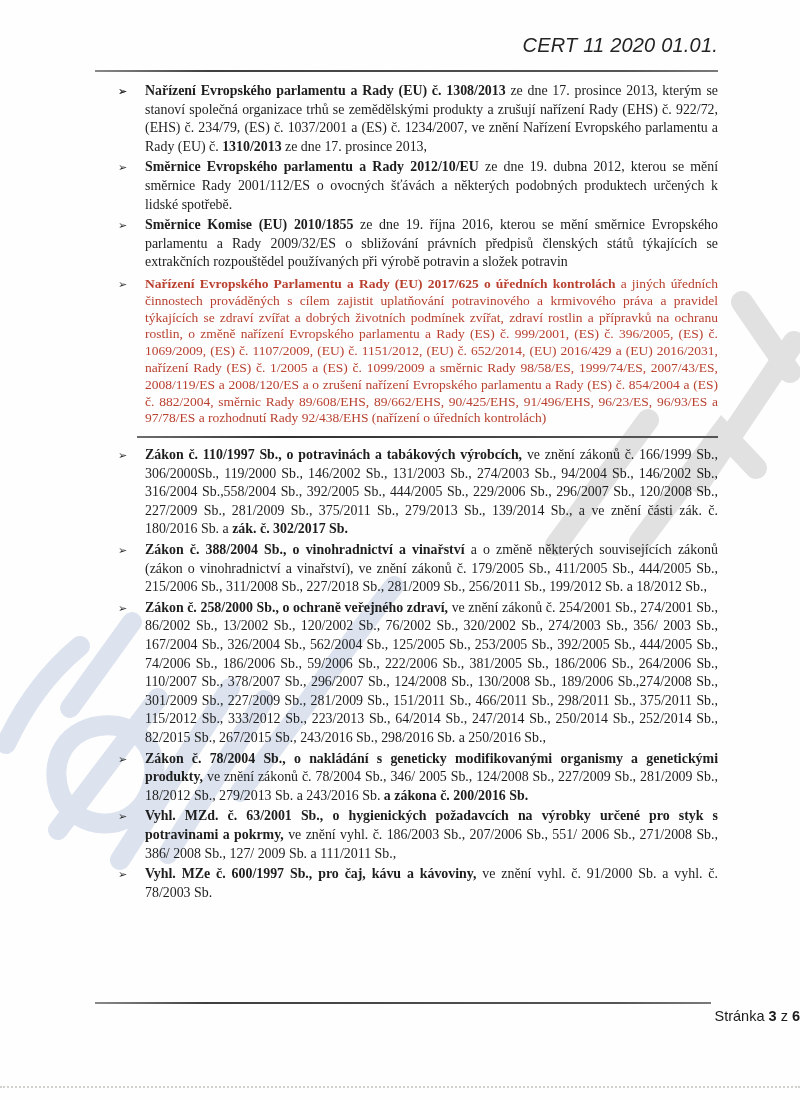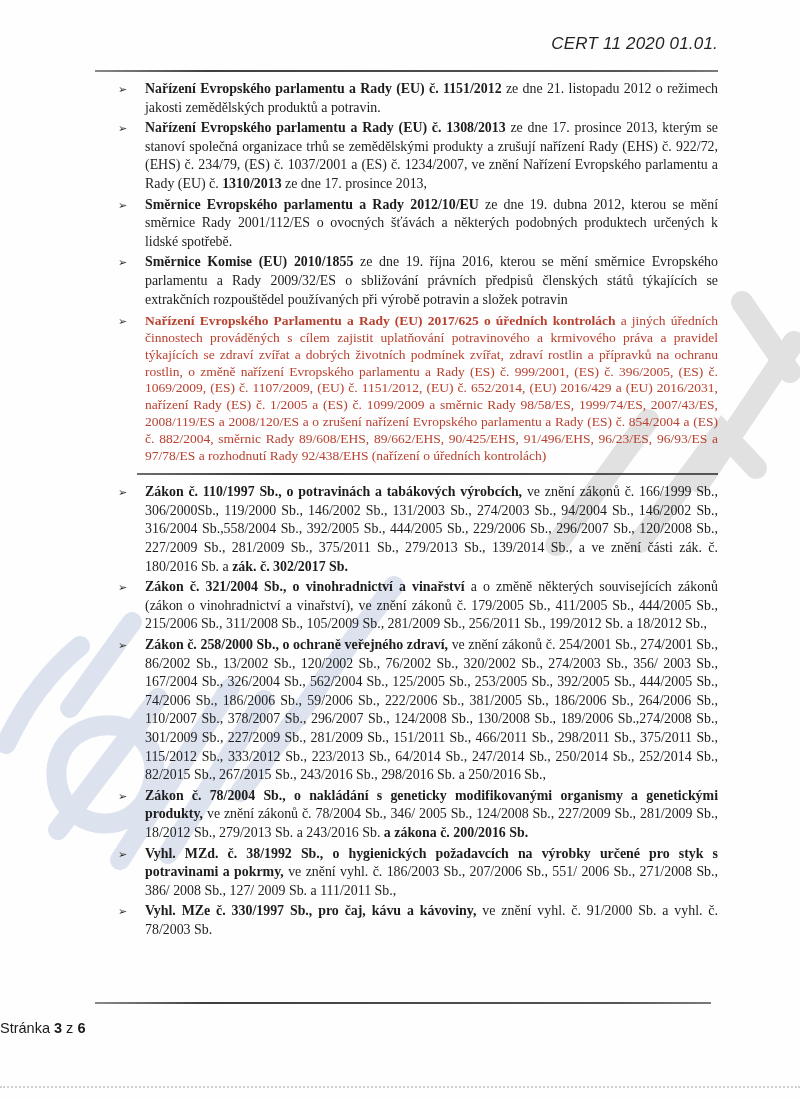--- a/index.html
+++ b/index.html
@@ -17,21 +17,21 @@
     overflow: hidden;
   }
   .watermark {
     position: absolute; left: 0; top: 0;
     z-index: 0; pointer-events: none;
   }
   .header-code {
     position: absolute; top: 34px; right: 82px; z-index: 2;
     font-family: "Liberation Sans", sans-serif;
     font-style: italic;
-    font-size: 17px;
+    font-size: 20px;
     color: #242424;
     letter-spacing: 0.2px;
   }
   .rule {
     position: absolute; z-index: 2; height: 2px;
     background: linear-gradient(90deg, #8a8a8a, #3f3f3f 18%, #565656 85%, #7a7a7a);
   }
   .top-rule { left: 95px; top: 70px; width: 623px; }
   .footer-rule { left: 95px; top: 1002px; width: 616px; }
   .content {
@@ -60,25 +60,24 @@
     margin-top: 4px;
   }
   .item.red .bullet { color: #333; }
   .section-divider {
     height: 2px;
     margin: 9px 0 8px 42px;
     background: linear-gradient(90deg, #6e6e6e, #303030 25%, #555555 90%);
   }
   .footer {
     position: absolute; top: 1008px; left: 0; width: 100%; z-index: 2;
-    text-align: left;
+    text-align: right;
     font-family: "Liberation Sans", sans-serif;
     font-size: 14.5px;
     color: #1b1b1b;
-    margin-top: 12px;
   }
   .footer b { font-weight: 700; }
   .scan-edge {
     position: absolute; left: 0; top: 1086px; width: 100%; z-index: 2;
     border-top: 2px dotted #c9c9c4;
     opacity: 0.85;
   }
 </style>
 </head>
 <body>
@@ -108,21 +107,20 @@
   </svg>
 
   <div class="header-code">CERT 11 2020 01.01.</div>
 
   <div class="rule top-rule"></div>
 
   <div class="content">
     <div class="list">
         <div class="item">
     <span class="bullet">➢</span>
-    <span class="runs"><b>Nařízení Evropského parlamentu a Rady (EU) č. 1151/2012</b><span> ze dne 21. listopadu 2012 o režimech jakosti zemědělských produktů a potravin.</span></span>
   </div>
         <div class="item">
     <span class="bullet">➢</span>
     <span class="runs"><b>Nařízení Evropského parlamentu a Rady (EU) č. 1308/2013</b><span> ze dne 17. prosince 2013, kterým se stanoví společná organizace trhů se zemědělskými produkty a zrušují nařízení Rady (EHS) č. 922/72, (EHS) č. 234/79, (ES) č. 1037/2001 a (ES) č. 1234/2007, ve znění Nařízení Evropského parlamentu a Rady (EU) č. </span><b>1310/2013</b><span> ze dne 17. prosince 2013,</span></span>
   </div>
         <div class="item">
     <span class="bullet">➢</span>
     <span class="runs"><b>Směrnice Evropského parlamentu a Rady 2012/10/EU</b><span> ze dne 19. dubna 2012, kterou se mění směrnice Rady 2001/112/ES o ovocných šťávách a některých podobných produktech určených k lidské spotřebě.</span></span>
   </div>
         <div class="item">
@@ -135,37 +133,37 @@
   </div>
       </div>
     <div class="section-divider"></div>
     <div class="list">
         <div class="item">
     <span class="bullet">➢</span>
     <span class="runs"><b>Zákon č. 110/1997 Sb., o potravinách a tabákových výrobcích,</b><span> ve znění zákonů č. 166/1999 Sb., 306/2000Sb., 119/2000 Sb., 146/2002 Sb., 131/2003 Sb., 274/2003 Sb., 94/2004 Sb., 146/2002 Sb., 316/2004 Sb.,558/2004 Sb., 392/2005 Sb., 444/2005 Sb., 229/2006 Sb., 296/2007 Sb., 120/2008 Sb., 227/2009 Sb., 281/2009 Sb., 375/2011 Sb., 279/2013 Sb., 139/2014 Sb., a ve znění části zák. č. 180/2016 Sb. a </span><b>zák. č. 302/2017 Sb.</b></span>
   </div>
         <div class="item">
     <span class="bullet">➢</span>
-    <span class="runs"><b>Zákon č. 321/2004 Sb., o vinohradnictví a vinařství</b><span> a o změně některých souvisejících zákonů (zákon o vinohradnictví a vinařství), ve znění zákonů č. 179/2005 Sb., 411/2005 Sb., 444/2005 Sb., 215/2006 Sb., 311/2008 Sb., 105/2009 Sb., 281/2009 Sb., 256/2011 Sb., 199/2012 Sb. a 18/2012 Sb.,</span></span>
+    <span class="runs"><b>Zákon č. 388/2004 Sb., o vinohradnictví a vinařství</b><span> a o změně některých souvisejících zákonů (zákon o vinohradnictví a vinařství), ve znění zákonů č. 179/2005 Sb., 411/2005 Sb., 444/2005 Sb., 215/2006 Sb., 311/2008 Sb., 227/2018 Sb., 281/2009 Sb., 256/2011 Sb., 199/2012 Sb. a 18/2012 Sb.,</span></span>
   </div>
         <div class="item">
     <span class="bullet">➢</span>
     <span class="runs"><b>Zákon č. 258/2000 Sb., o ochraně veřejného zdraví,</b><span> ve znění zákonů č. 254/2001 Sb., 274/2001 Sb., 86/2002 Sb., 13/2002 Sb., 120/2002 Sb., 76/2002 Sb., 320/2002 Sb., 274/2003 Sb., 356/ 2003 Sb., 167/2004 Sb., 326/2004 Sb., 562/2004 Sb., 125/2005 Sb., 253/2005 Sb., 392/2005 Sb., 444/2005 Sb., 74/2006 Sb., 186/2006 Sb., 59/2006 Sb., 222/2006 Sb., 381/2005 Sb., 186/2006 Sb., 264/2006 Sb., 110/2007 Sb., 378/2007 Sb., 296/2007 Sb., 124/2008 Sb., 130/2008 Sb., 189/2006 Sb.,274/2008 Sb., 301/2009 Sb., 227/2009 Sb., 281/2009 Sb., 151/2011 Sb., 466/2011 Sb., 298/2011 Sb., 375/2011 Sb., 115/2012 Sb., 333/2012 Sb., 223/2013 Sb., 64/2014 Sb., 247/2014 Sb., 250/2014 Sb., 252/2014 Sb., 82/2015 Sb., 267/2015 Sb., 243/2016 Sb., 298/2016 Sb. a 250/2016 Sb.,</span></span>
   </div>
         <div class="item">
     <span class="bullet">➢</span>
     <span class="runs"><b>Zákon č. 78/2004 Sb., o nakládání s geneticky modifikovanými organismy a genetickými produkty,</b><span> ve znění zákonů č. 78/2004 Sb., 346/ 2005 Sb., 124/2008 Sb., 227/2009 Sb., 281/2009 Sb., 18/2012 Sb., 279/2013 Sb. a 243/2016 Sb.</span><b> a zákona č. 200/2016 Sb.</b></span>
   </div>
         <div class="item">
     <span class="bullet">➢</span>
-    <span class="runs"><b>Vyhl. MZd. č. 38/1992 Sb., o hygienických požadavcích na výrobky určené pro styk s potravinami a pokrmy,</b><span> ve znění vyhl. č. 186/2003 Sb., 207/2006 Sb., 551/ 2006 Sb., 271/2008 Sb., 386/ 2008 Sb., 127/ 2009 Sb. a 111/2011 Sb.,</span></span>
+    <span class="runs"><b>Vyhl. MZd. č. 63/2001 Sb., o hygienických požadavcích na výrobky určené pro styk s potravinami a pokrmy,</b><span> ve znění vyhl. č. 186/2003 Sb., 207/2006 Sb., 551/ 2006 Sb., 271/2008 Sb., 386/ 2008 Sb., 127/ 2009 Sb. a 111/2011 Sb.,</span></span>
   </div>
         <div class="item">
     <span class="bullet">➢</span>
-    <span class="runs"><b>Vyhl. MZe č. 330/1997 Sb., pro čaj, kávu a kávoviny,</b><span> ve znění vyhl. č. 91/2000 Sb. a vyhl. č. 78/2003 Sb.</span></span>
+    <span class="runs"><b>Vyhl. MZe č. 600/1997 Sb., pro čaj, kávu a kávoviny,</b><span> ve znění vyhl. č. 91/2000 Sb. a vyhl. č. 78/2003 Sb.</span></span>
   </div>
       </div>
   </div>
 
   <div class="rule footer-rule"></div>
 
   <div class="footer"><span>Stránka </span><b>3</b><span> z </span><b>6</b></div>
 
   <div class="scan-edge"></div>
 </div>

